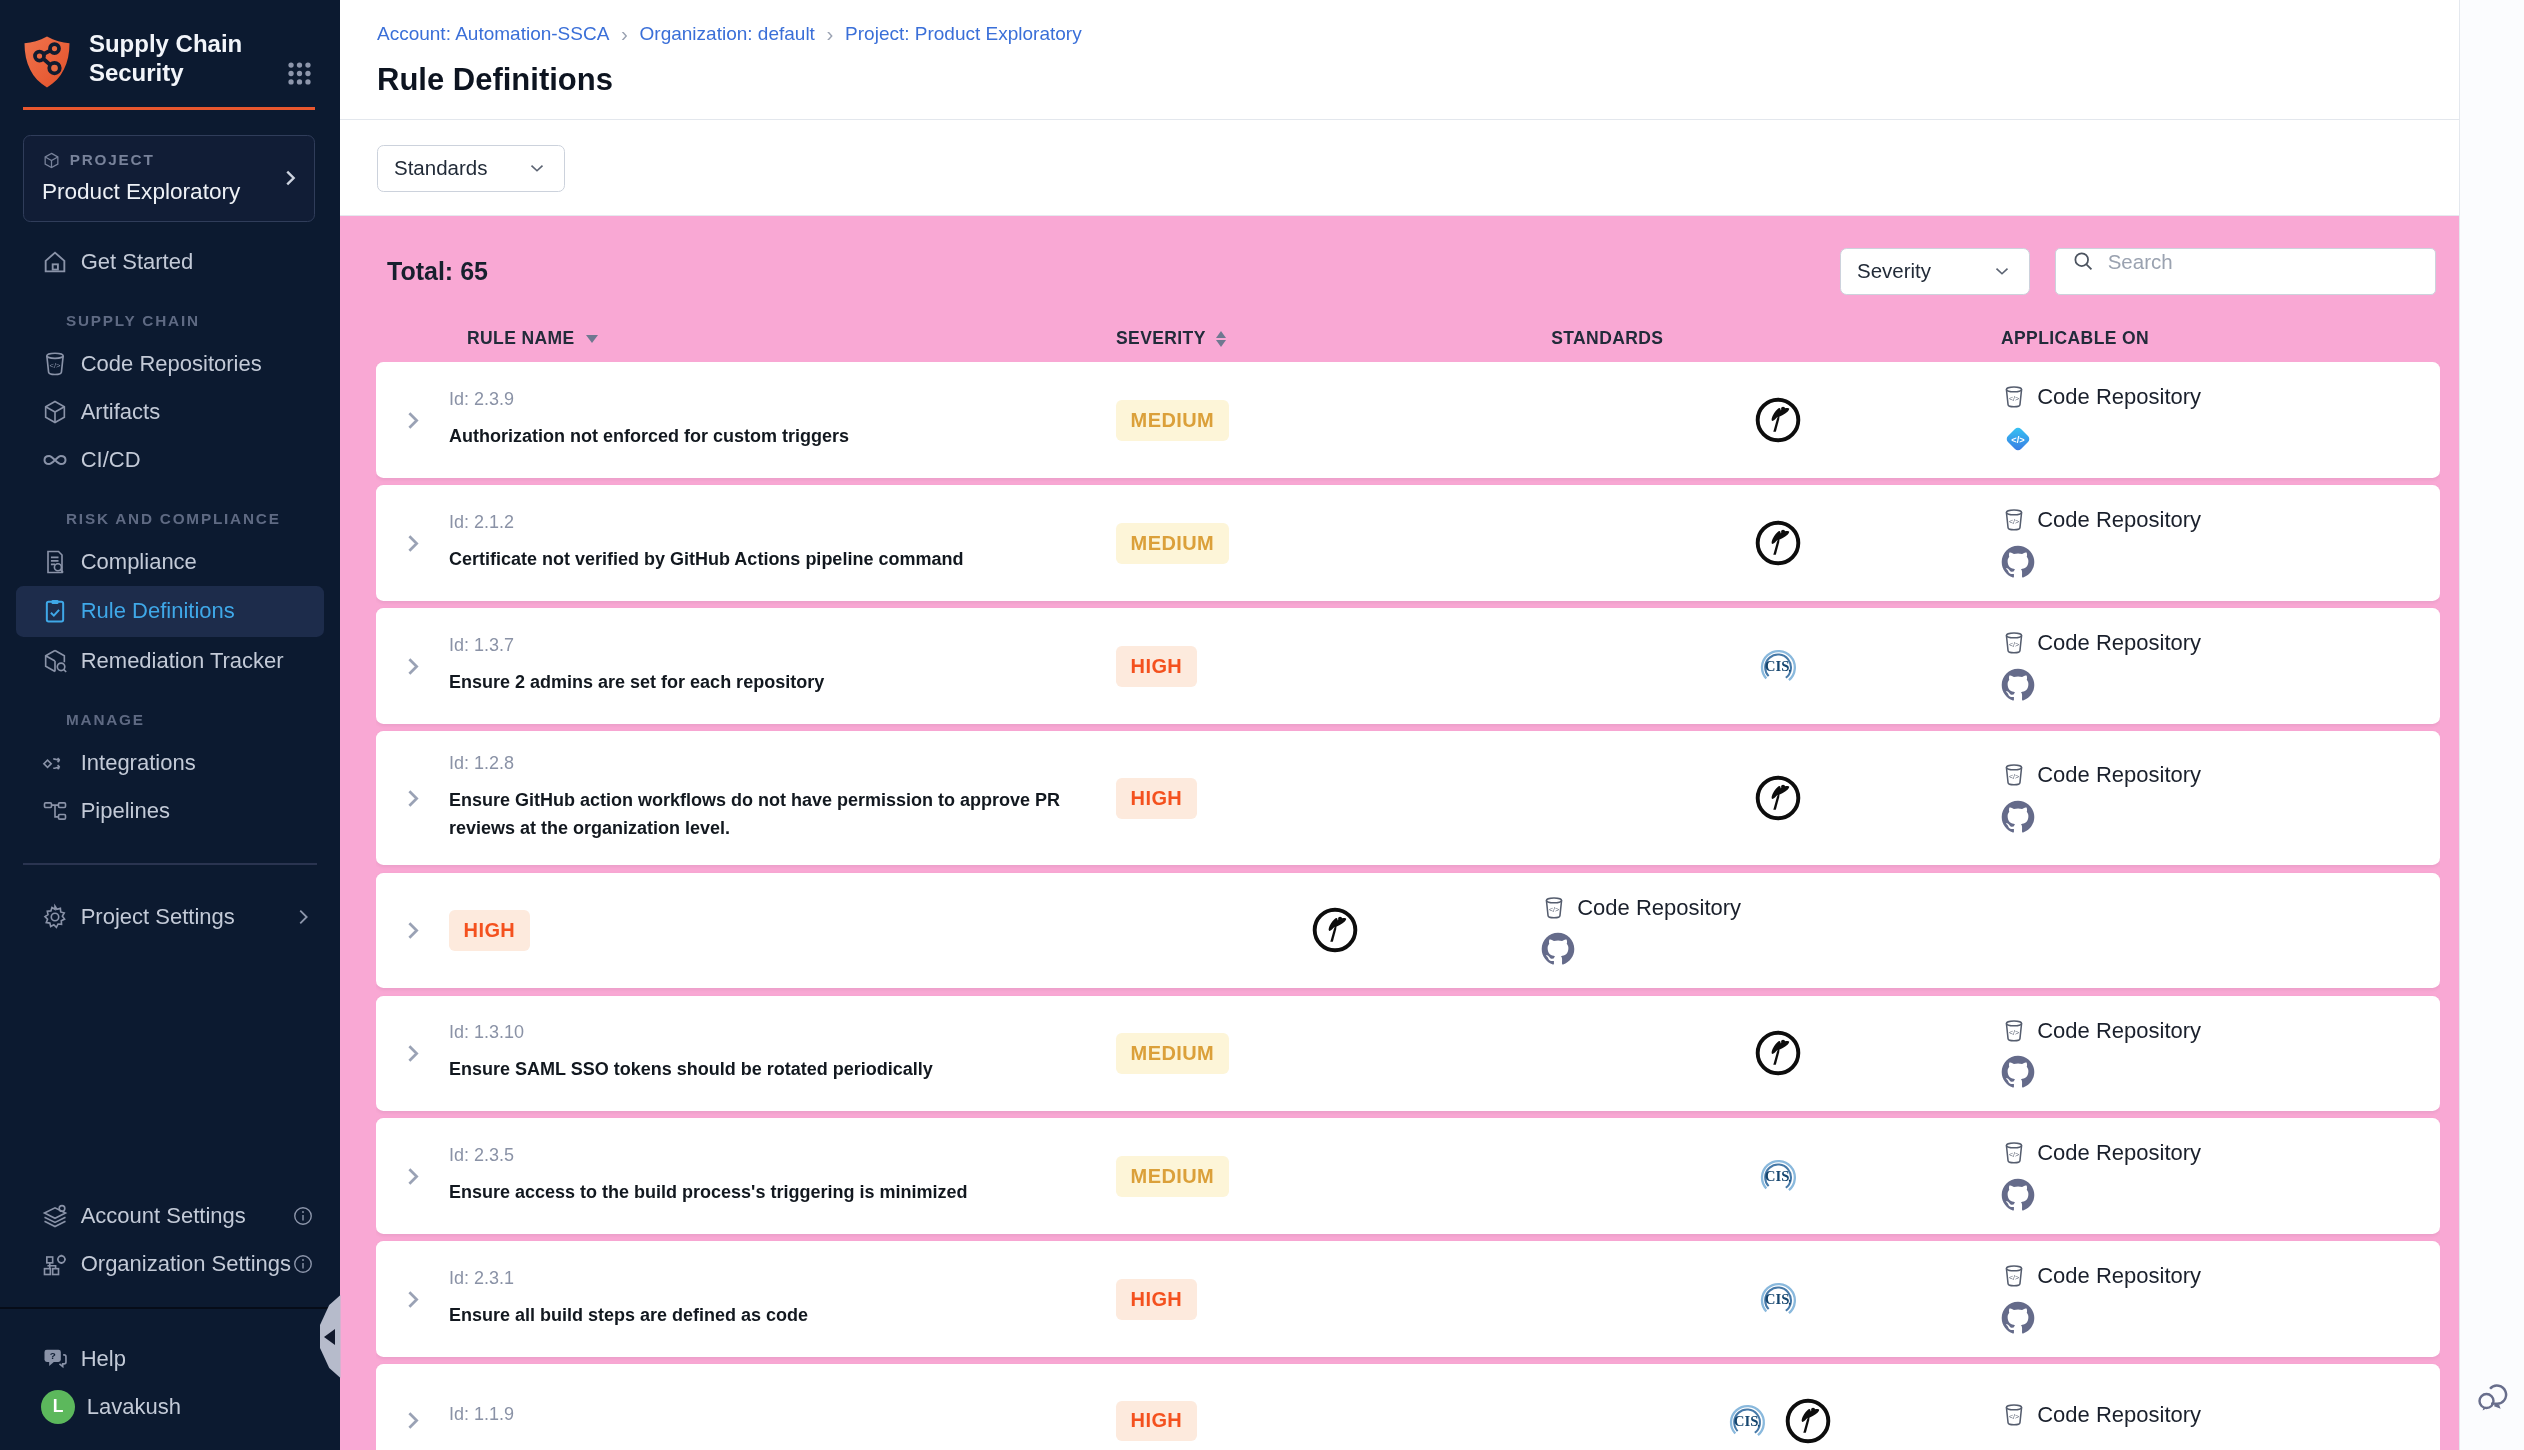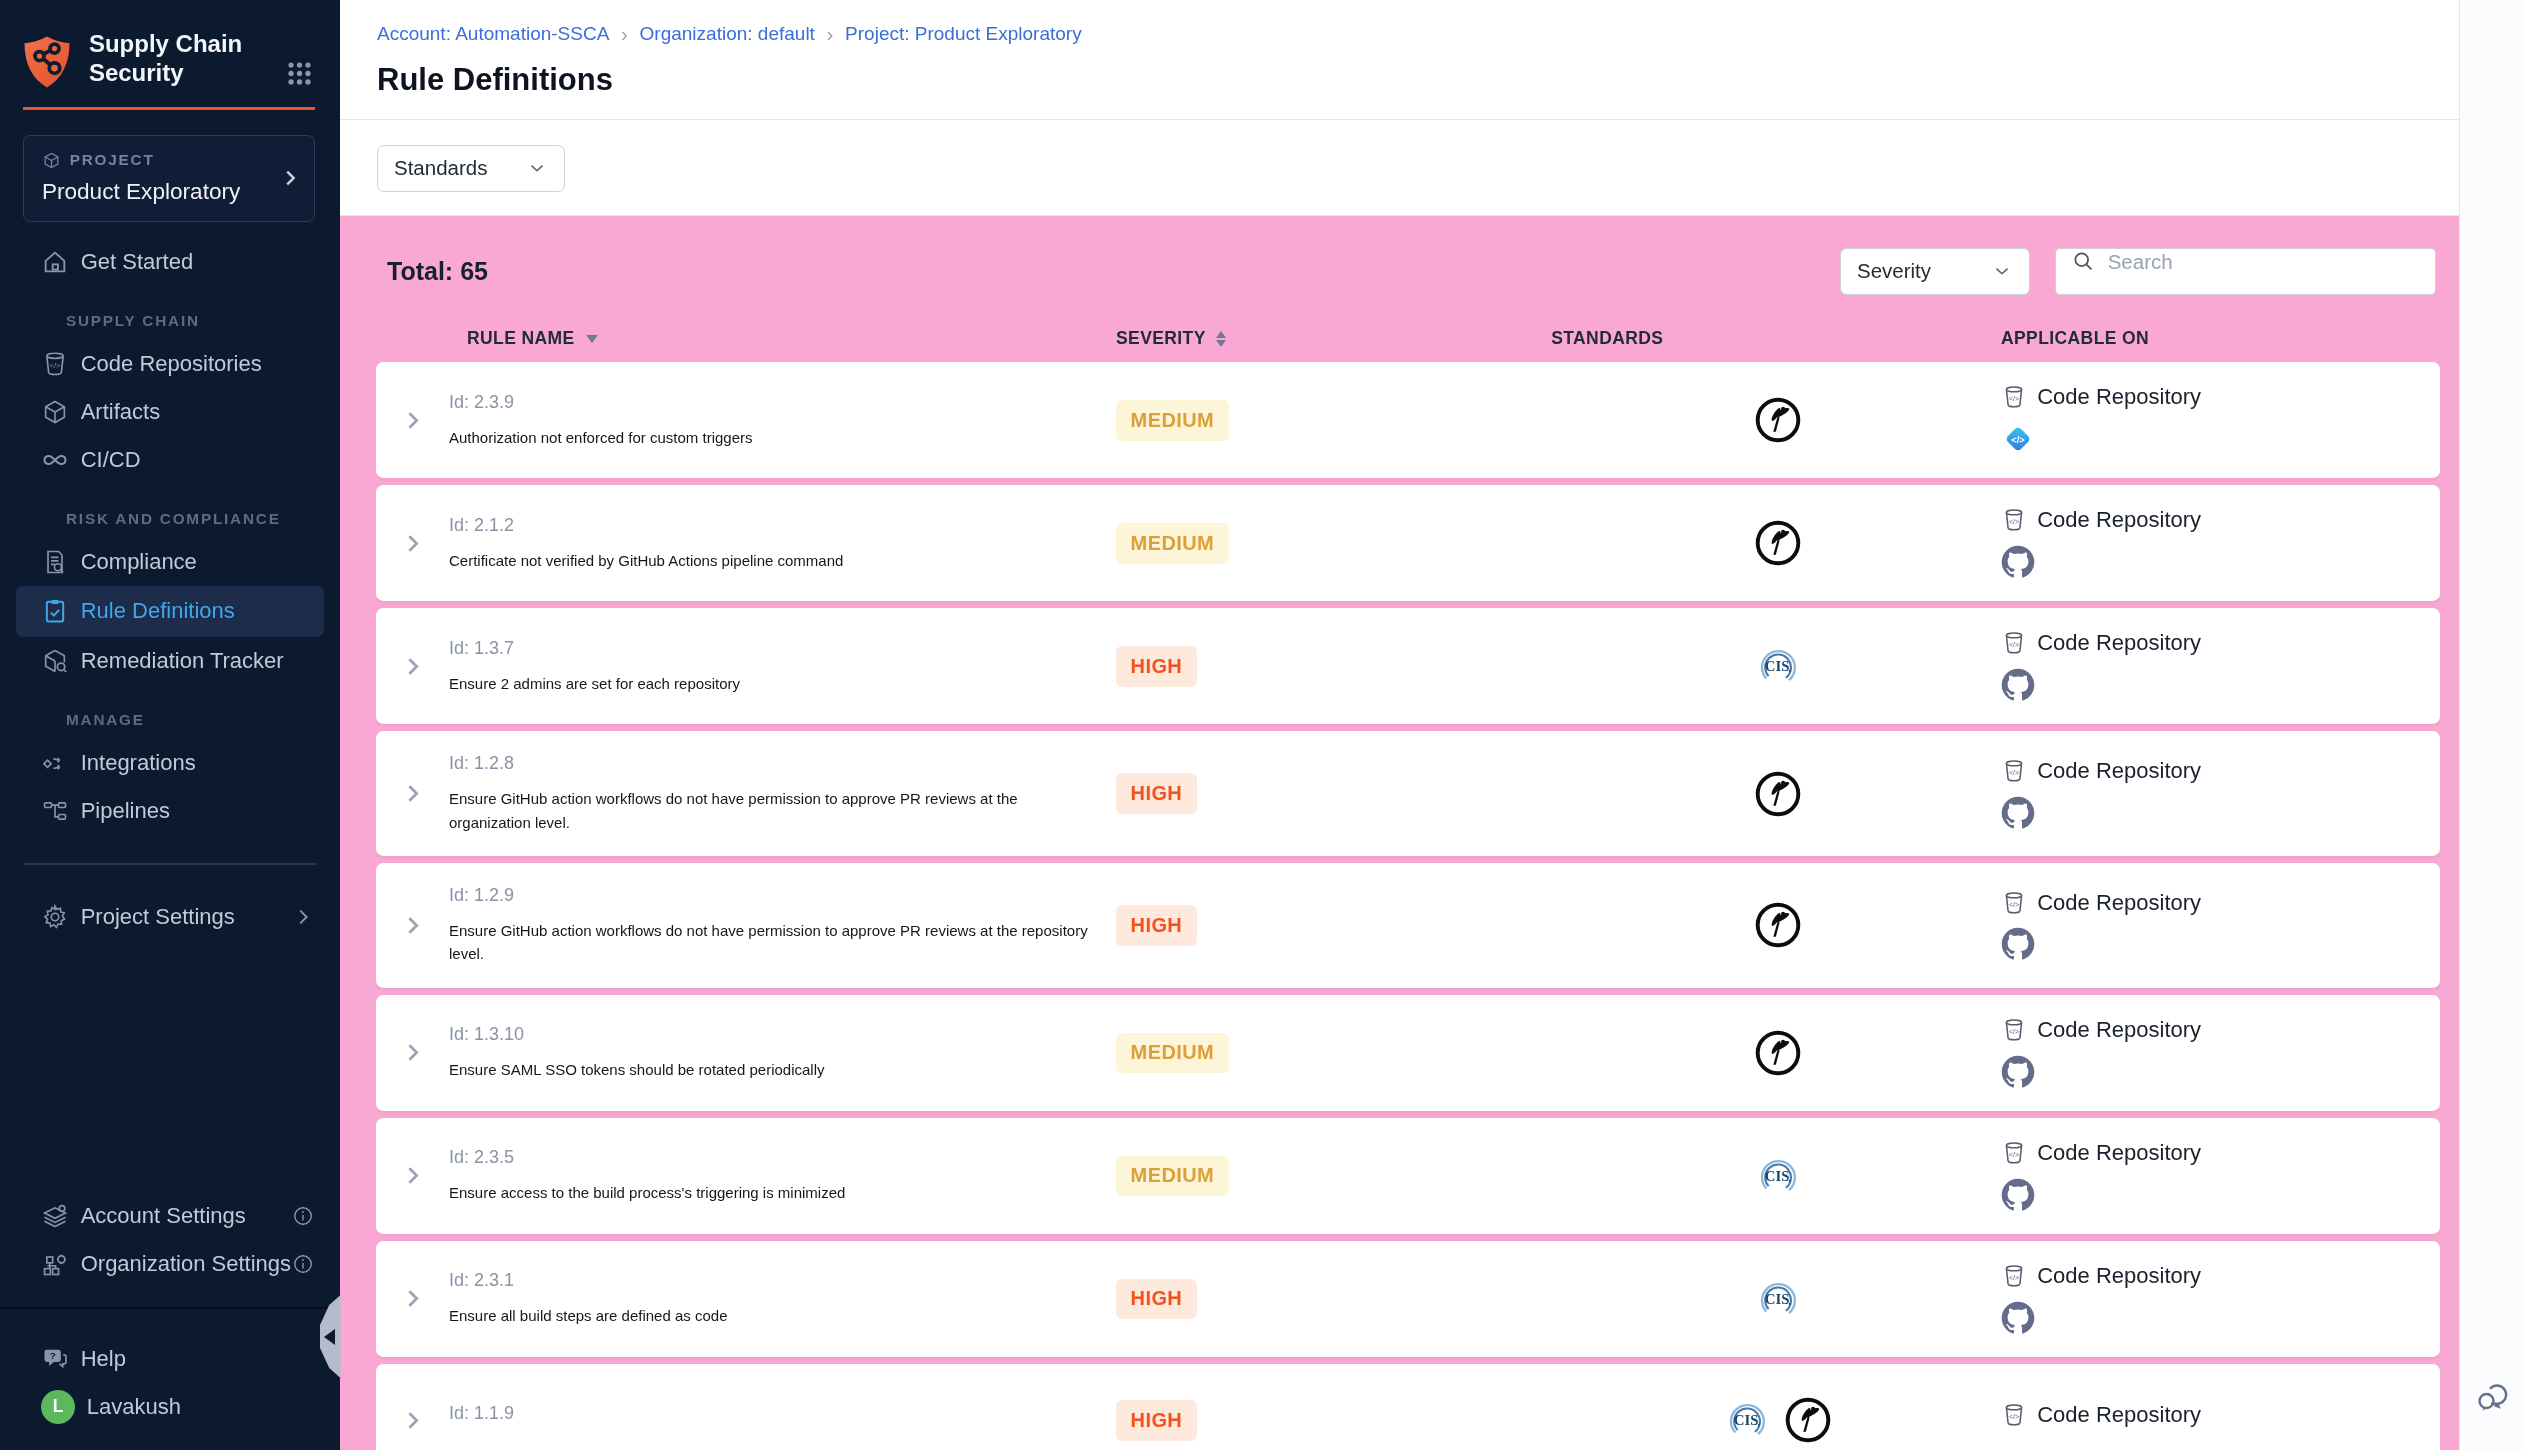--- a/index.html
+++ b/index.html
@@ -61,21 +61,21 @@
   .sort-both{display:flex;flex-direction:column;margin-left:10.2px;gap:2.2px;}
   .sort-both i{display:block;width:0;height:0;border-left:5.8px solid transparent;border-right:5.8px solid transparent;}
   .sort-both .up{border-bottom:7.3px solid #6f7890;}
   .sort-both .dn{border-top:7.3px solid #6f7890;}
 
   .rules-list{display:flex;flex-direction:column;gap:7.3px;margin:0 20px 0 36px;overflow:hidden;flex:1 1 auto;}
   .row{background:#fff;border-radius:7.3px;box-shadow:0 1.5px 3.7px rgba(16,24,40,.06);display:grid;grid-template-columns:73px 667px 425px 460px 1fr;align-items:center;min-height:113px;padding:22px 0;box-sizing:border-box;flex:0 0 auto;}
   .cell-chev{display:flex;justify-content:center;}
   .rowchev{color:#9aa2b5;width:25px;height:25px;cursor:pointer;}
   .rid{color:#8a92a6;font-size:18px;}
-  .rname{color:#12181f;font-size:15px;font-weight:400;margin-top:13px;line-height:1.55;max-width:643px;}
+  .rname{color:#12181f;font-size:18px;font-weight:700;margin-top:13px;line-height:1.55;max-width:643px;}
   .badge{display:inline-block;border-radius:5.8px;padding:8.8px 14.6px;font-size:20px;font-weight:bold;letter-spacing:0.4px;}
   .badge.medium{background:#fdf5d8;color:#dba03a;}
   .badge.high{background:#fdeadd;color:#f4511e;}
   .cell-std{display:flex;align-items:center;gap:10.2px;padding-left:13px;justify-content:center;}
   .stdicon{width:50px;height:50px;display:inline-flex;}
   .stdicon svg{width:100%;height:100%;}
   .cell-app{display:flex;flex-direction:column;align-items:flex-start;}
   .app-line{display:flex;align-items:center;color:#1a202c;font-size:22px;}
   .bucket-icon{width:26px;height:26px;color:#555d6e;margin-right:10.2px;}
   .repoicons{display:flex;gap:8.8px;margin-top:11.7px;}
@@ -579,24 +579,20 @@
   </div>
 
   <div class="row">
     <div class="cell-chev">
       <span class="rowchev">
         <svg viewBox="0 0 24 24" fill="none" stroke="currentColor" stroke-width="2.6">
                 <path d="M9 5 L16 12 L9 19"></path>
               </svg>
       </span>
     </div>
-    <div class="cell-name">
-      <div class="rid">Id: 1.2.9</div>
-      <div class="rname">Ensure GitHub action workflows do not have permission to approve PR reviews at the repository level.</div>
-    </div>
     <div class="cell-sev">
       <span class="badge high">HIGH</span>
     </div>
     <div class="cell-std">
             <span class="stdicon">
               <svg viewBox="0 0 64 64">
                 <circle cx="32" cy="32" r="26" fill="#fff" stroke="#0d0d0d" stroke-width="5"></circle>
                 <g fill="#0d0d0d">
                   <path d="M35 17 L30.5 31 L26 47 L29.2 47 L33.5 31 Z"></path>
                   <ellipse cx="36.5" cy="22.5" rx="11" ry="3.4" transform="rotate(-28 36.5 22.5)"></ellipse>

